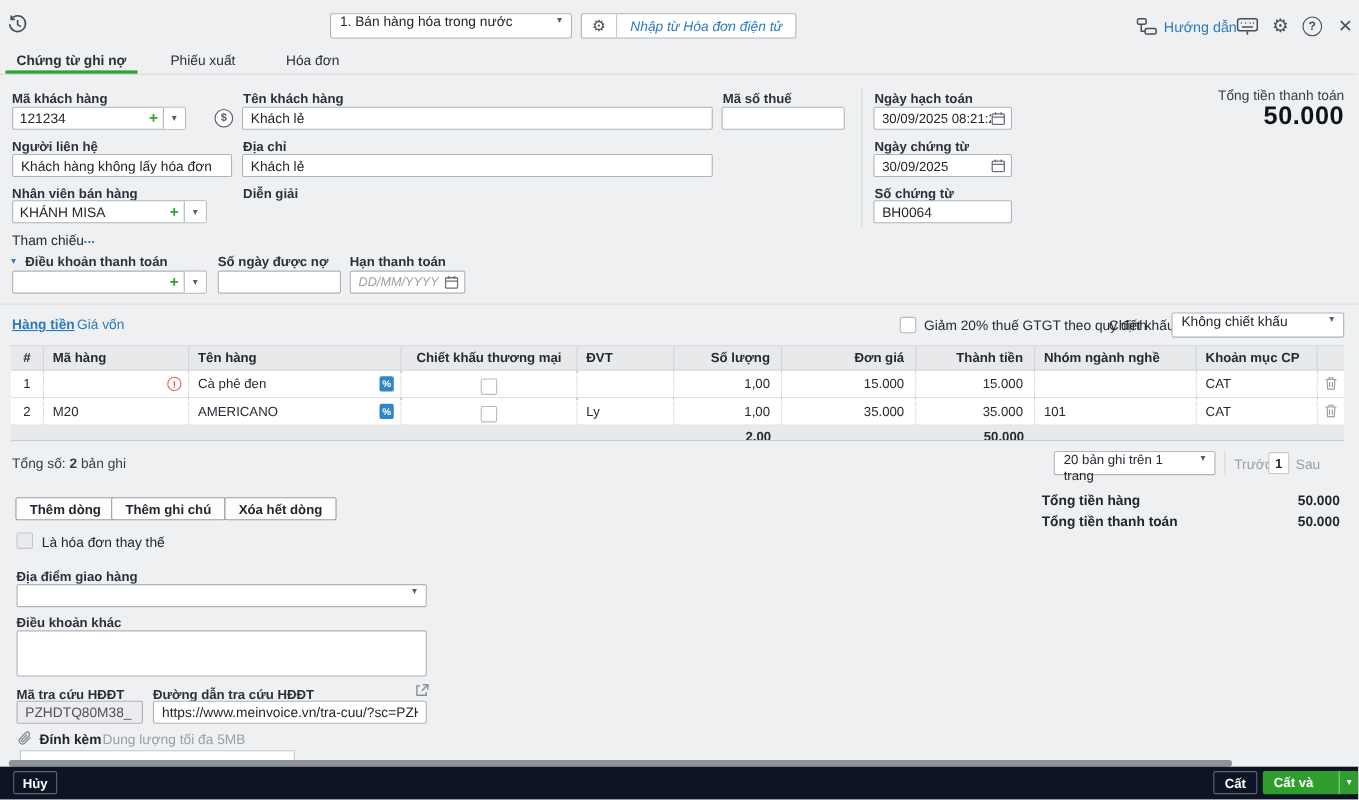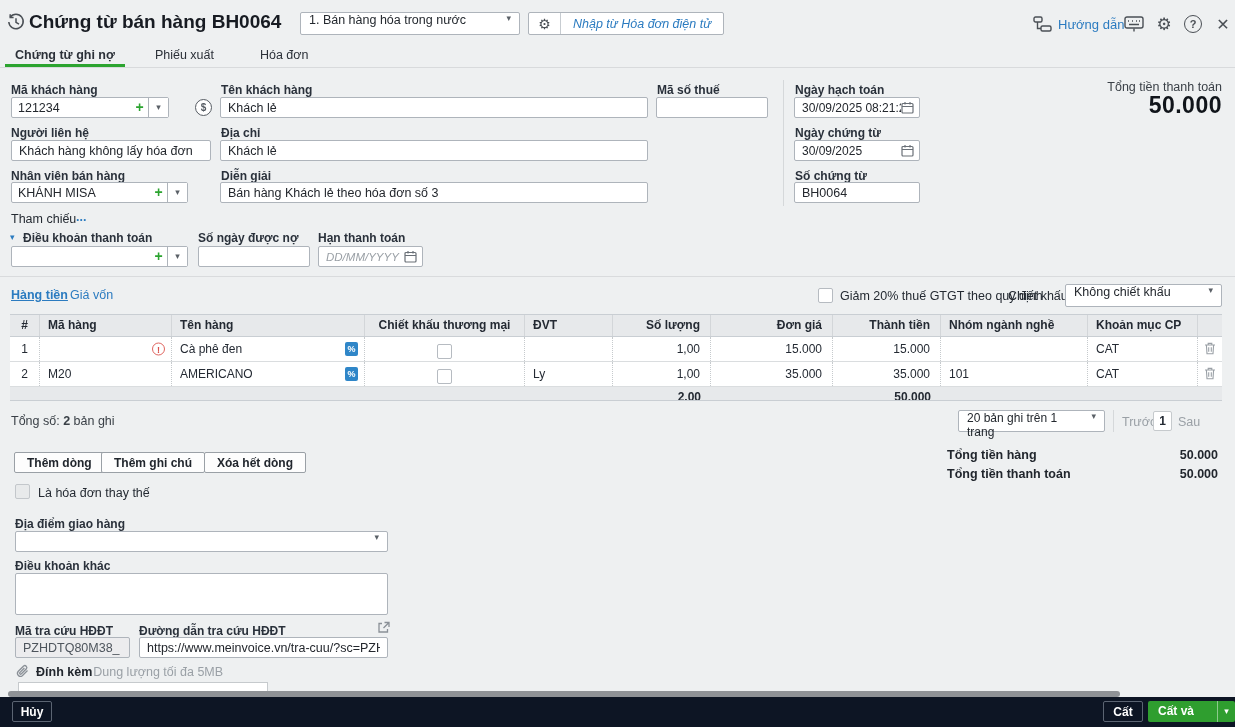--- a/index.html
+++ b/index.html
@@ -98,21 +98,20 @@
 
 <div class="page">
 
   <div class="abs icn" style="left:7px;top:13px;width:18px;height:18px;">
     <svg width="18" height="18" viewBox="0 0 18 18" fill="none" stroke="#4a4f55" stroke-width="1.5">
       <path d="M3.2 4.2 A7.2 7.2 0 1 1 1.8 9"></path>
         <path d="M3.2 1.2 v3.4 h3.4"></path>
         <path d="M9 5.2 V9.4 L12 11.2"></path>
     </svg>
   </div>
-  <div class="abs title" style="left:29px;top:11px;">Chứng từ bán hàng BH0064</div>
 
   <div class="abs select-box" style="left:300px;top:12px;width:220px;height:23px;">
     <span>1. Bán hàng hóa trong nước</span>
     <span class="caret">▾</span>
   </div>
 
   <div class="abs btn-group" style="left:528px;top:12px;">
     <div class="seg" style="width:31px;">
       <span class="icn" style="font-size:14px;">⚙</span>
     </div>
@@ -196,21 +195,20 @@
   </div>
 
   <div class="lbl" style="left:11px;top:169px;">Nhân viên bán hàng</div>
   <div class="combo" style="left:11px;top:182px;width:177px;">
     <input value="KHÁNH MISA" style="">
     <span class="plus">+</span>
     <span class="caret-btn">▾</span>
   </div>
 
   <div class="lbl" style="left:221px;top:169px;">Diễn giải</div>
-  <input class="inp" style="left: 220px; top: 182px; width: 428px;" value="Bán hàng Khách lẻ theo hóa đơn số 3">
 
   <div class="lbl" style="left:795px;top:169px;">Số chứng từ</div>
   <input class="inp" style="left: 794px; top: 182px; width: 126px;" value="BH0064">
 
   <div class="txt" style="left:11px;top:212px;">Tham chiếu</div>
   <div class="txt" style="left:76px;top:210px;color:#2b7bc0;font-weight:bold;cursor:pointer;">...</div>
 
   <div class="abs" style="left:10px;top:232px;color:#2b7bc0;font-size:9px;">▾</div>
   <div class="lbl" style="left:23px;top:231px;">Điều khoản thanh toán</div>
   <div class="combo" style="left:11px;top:246px;width:177px;">

